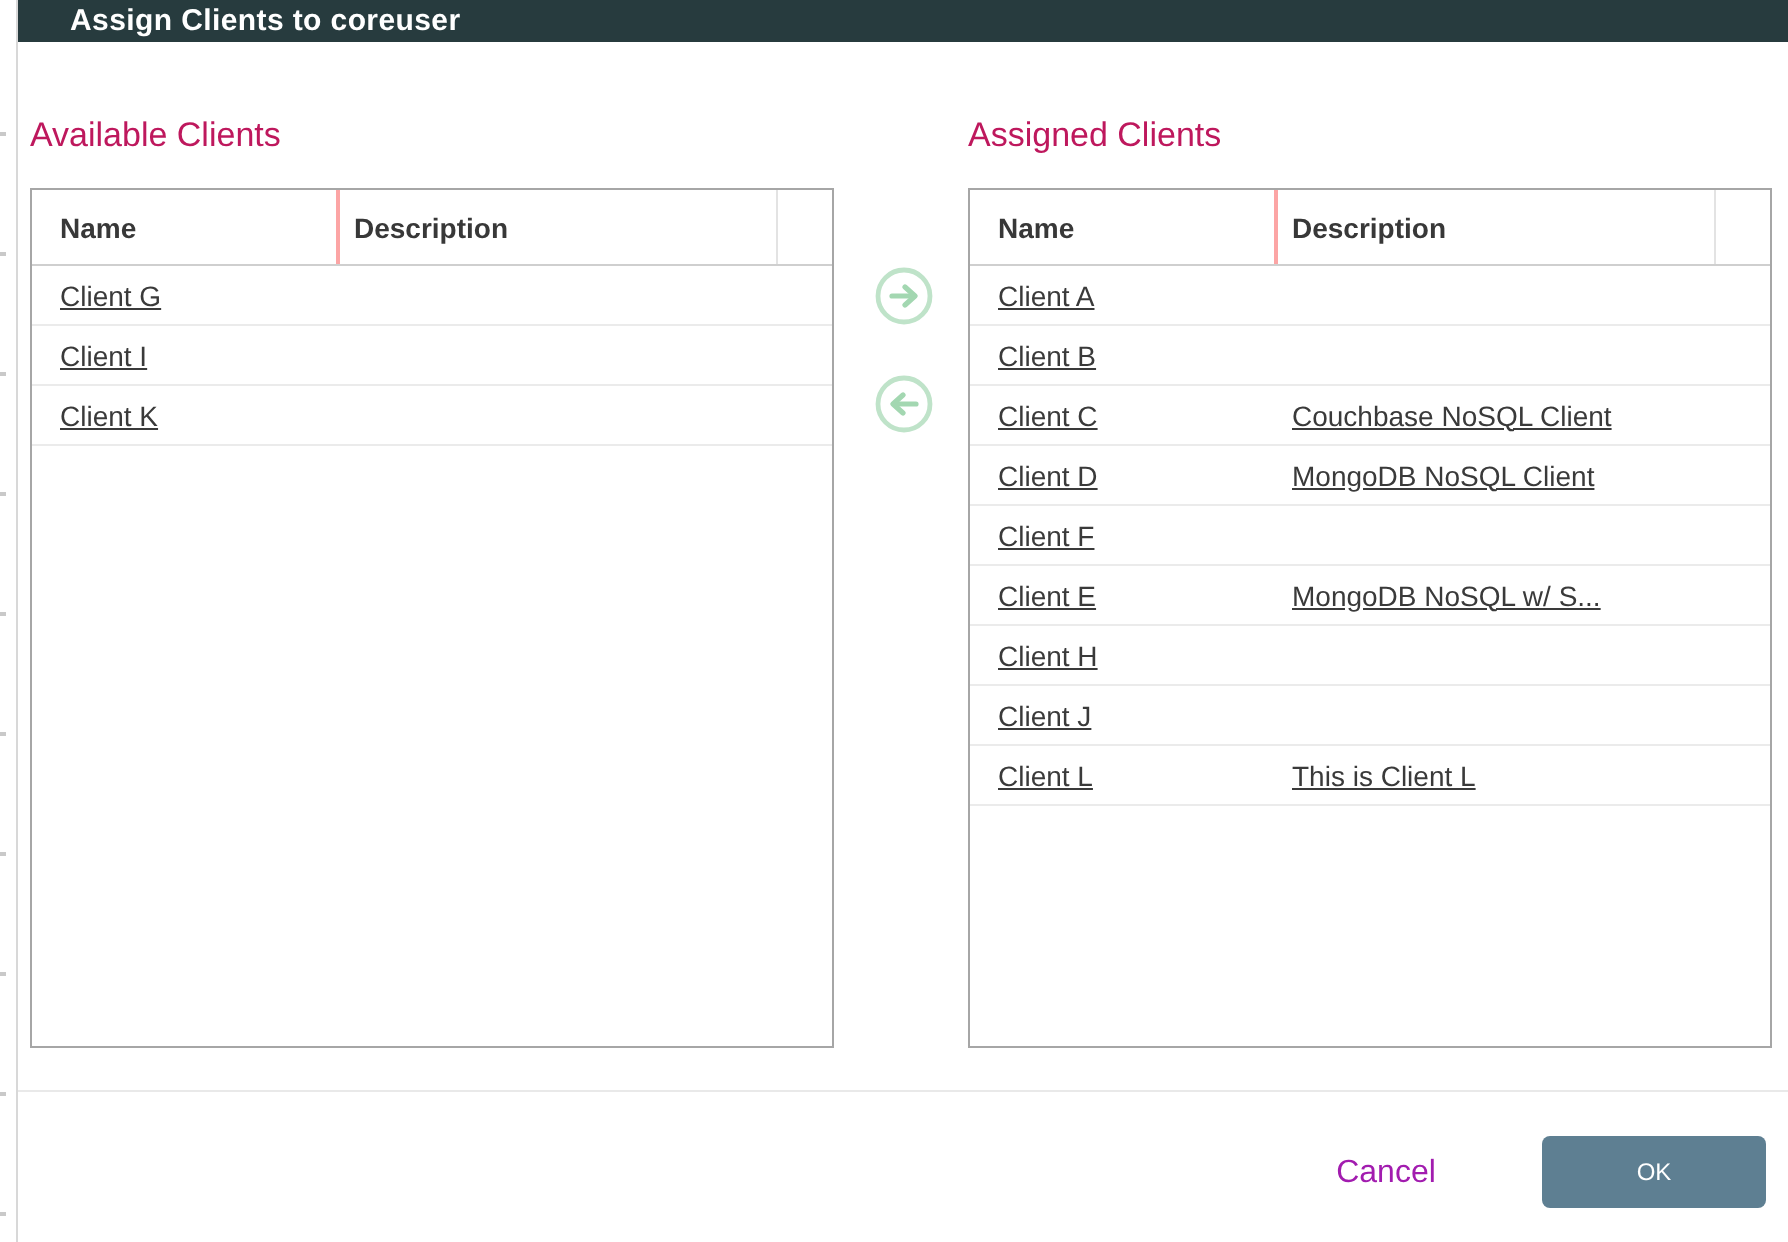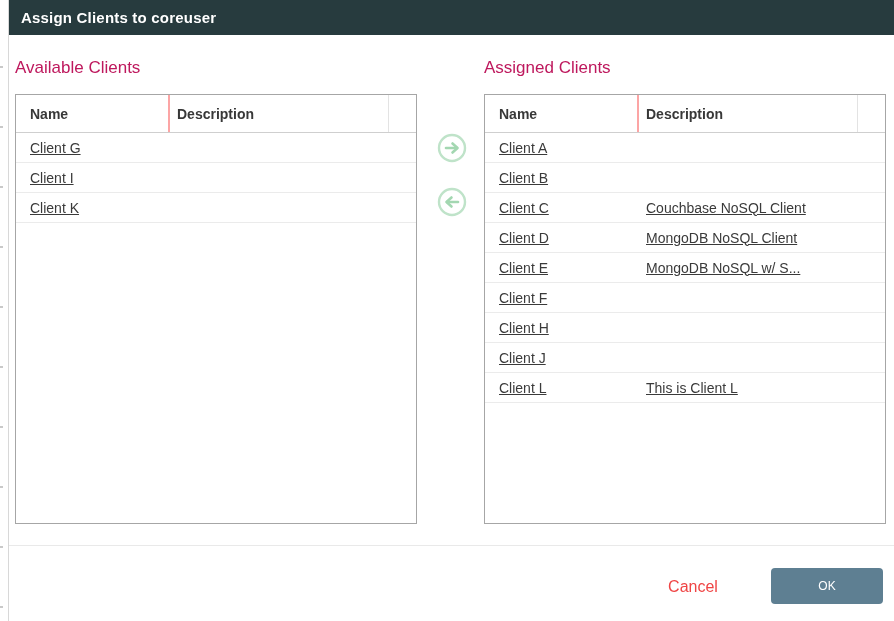--- a/index.html
+++ b/index.html
@@ -25,25 +25,25 @@
     background-size: 3px 100%;
     background-repeat: no-repeat;
     background-position: 0 20px;
   }
   .dialog {
     position: absolute; left: 8px; top: 0; width: 886px; height: 621px;
     background: #ffffff;
     border-left: 1px solid #d8d8d8;
   }
   .titlebar {
-    position: absolute; left: 0; top: 0; right: 0; height: 35px;
+    position: absolute; left: 0; top: 0; right: 0; height: 21px;
     background: #273b3e;
     color: #ffffff;
     display: flex; align-items: center;
-    padding-left: 12px;
+    padding-left: 26px;
     font-size: 15px; font-weight: bold;
     letter-spacing: 0.2px;
   }
   .heading {
     position: absolute; top: 58px;
     font-size: 17px; color: #be185d;
   }
   .heading.avail { left: 6px; }
   .heading.assign { left: 475px; }
 
@@ -98,21 +98,21 @@
 
   .footer-divider {
     position: absolute; left: 0; right: 0; top: 545px;
     height: 1px; background: #e9e9e9;
   }
   .cancel-btn {
     position: absolute; left: 644px; top: 572px;
     width: 80px; height: 30px;
     background: none; border: none;
     font-family: "Liberation Sans", sans-serif;
-    font-size: 16px; color: #ef4444;
+    font-size: 16px; color: #a21caf;
     cursor: pointer;
   }
   .ok-btn {
     position: absolute; left: 762px; top: 568px;
     width: 112px; height: 36px;
     background: #5e7f92;
     border: none; border-radius: 4px;
     font-family: "Liberation Sans", sans-serif;
     font-size: 12px; color: #ffffff;
     cursor: pointer;
@@ -187,26 +187,26 @@
       </div>
       <div class="row">
         <span class="cell-name">Client C</span>
         <span class="cell-desc">Couchbase NoSQL Client</span>
       </div>
       <div class="row">
         <span class="cell-name">Client D</span>
         <span class="cell-desc">MongoDB NoSQL Client</span>
       </div>
       <div class="row">
+        <span class="cell-name">Client F</span>
+        <span class="cell-desc"></span>
+      </div>
+      <div class="row">
         <span class="cell-name">Client E</span>
         <span class="cell-desc">MongoDB NoSQL w/ S...</span>
-      </div>
-      <div class="row">
-        <span class="cell-name">Client F</span>
-        <span class="cell-desc"></span>
       </div>
       <div class="row">
         <span class="cell-name">Client H</span>
         <span class="cell-desc"></span>
       </div>
       <div class="row">
         <span class="cell-name">Client J</span>
         <span class="cell-desc"></span>
       </div>
       <div class="row">

